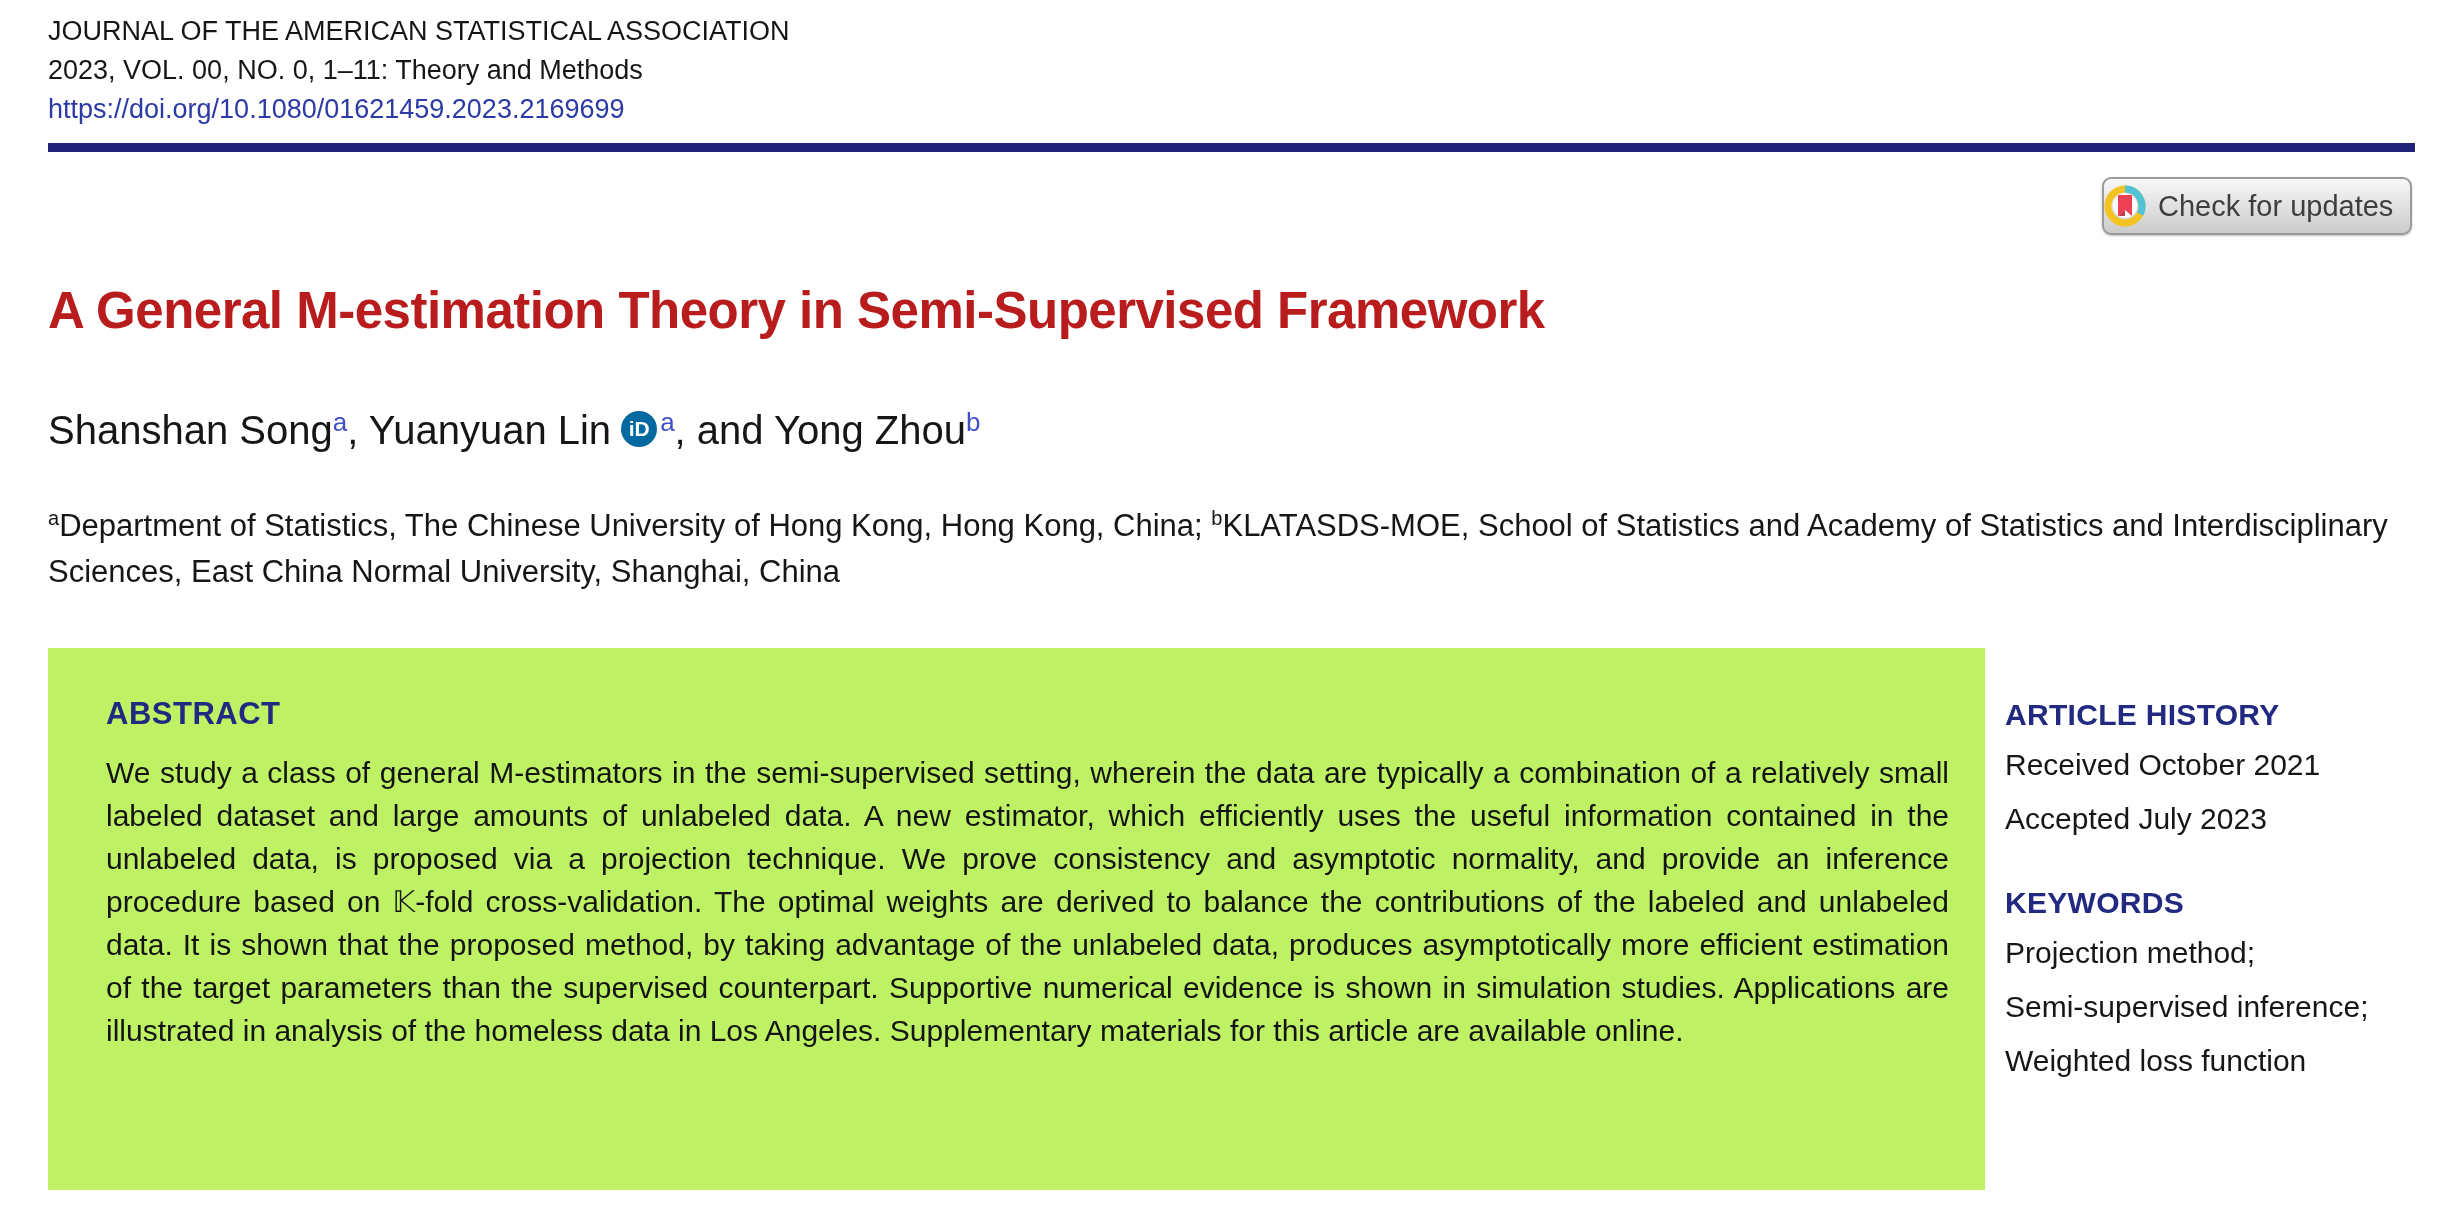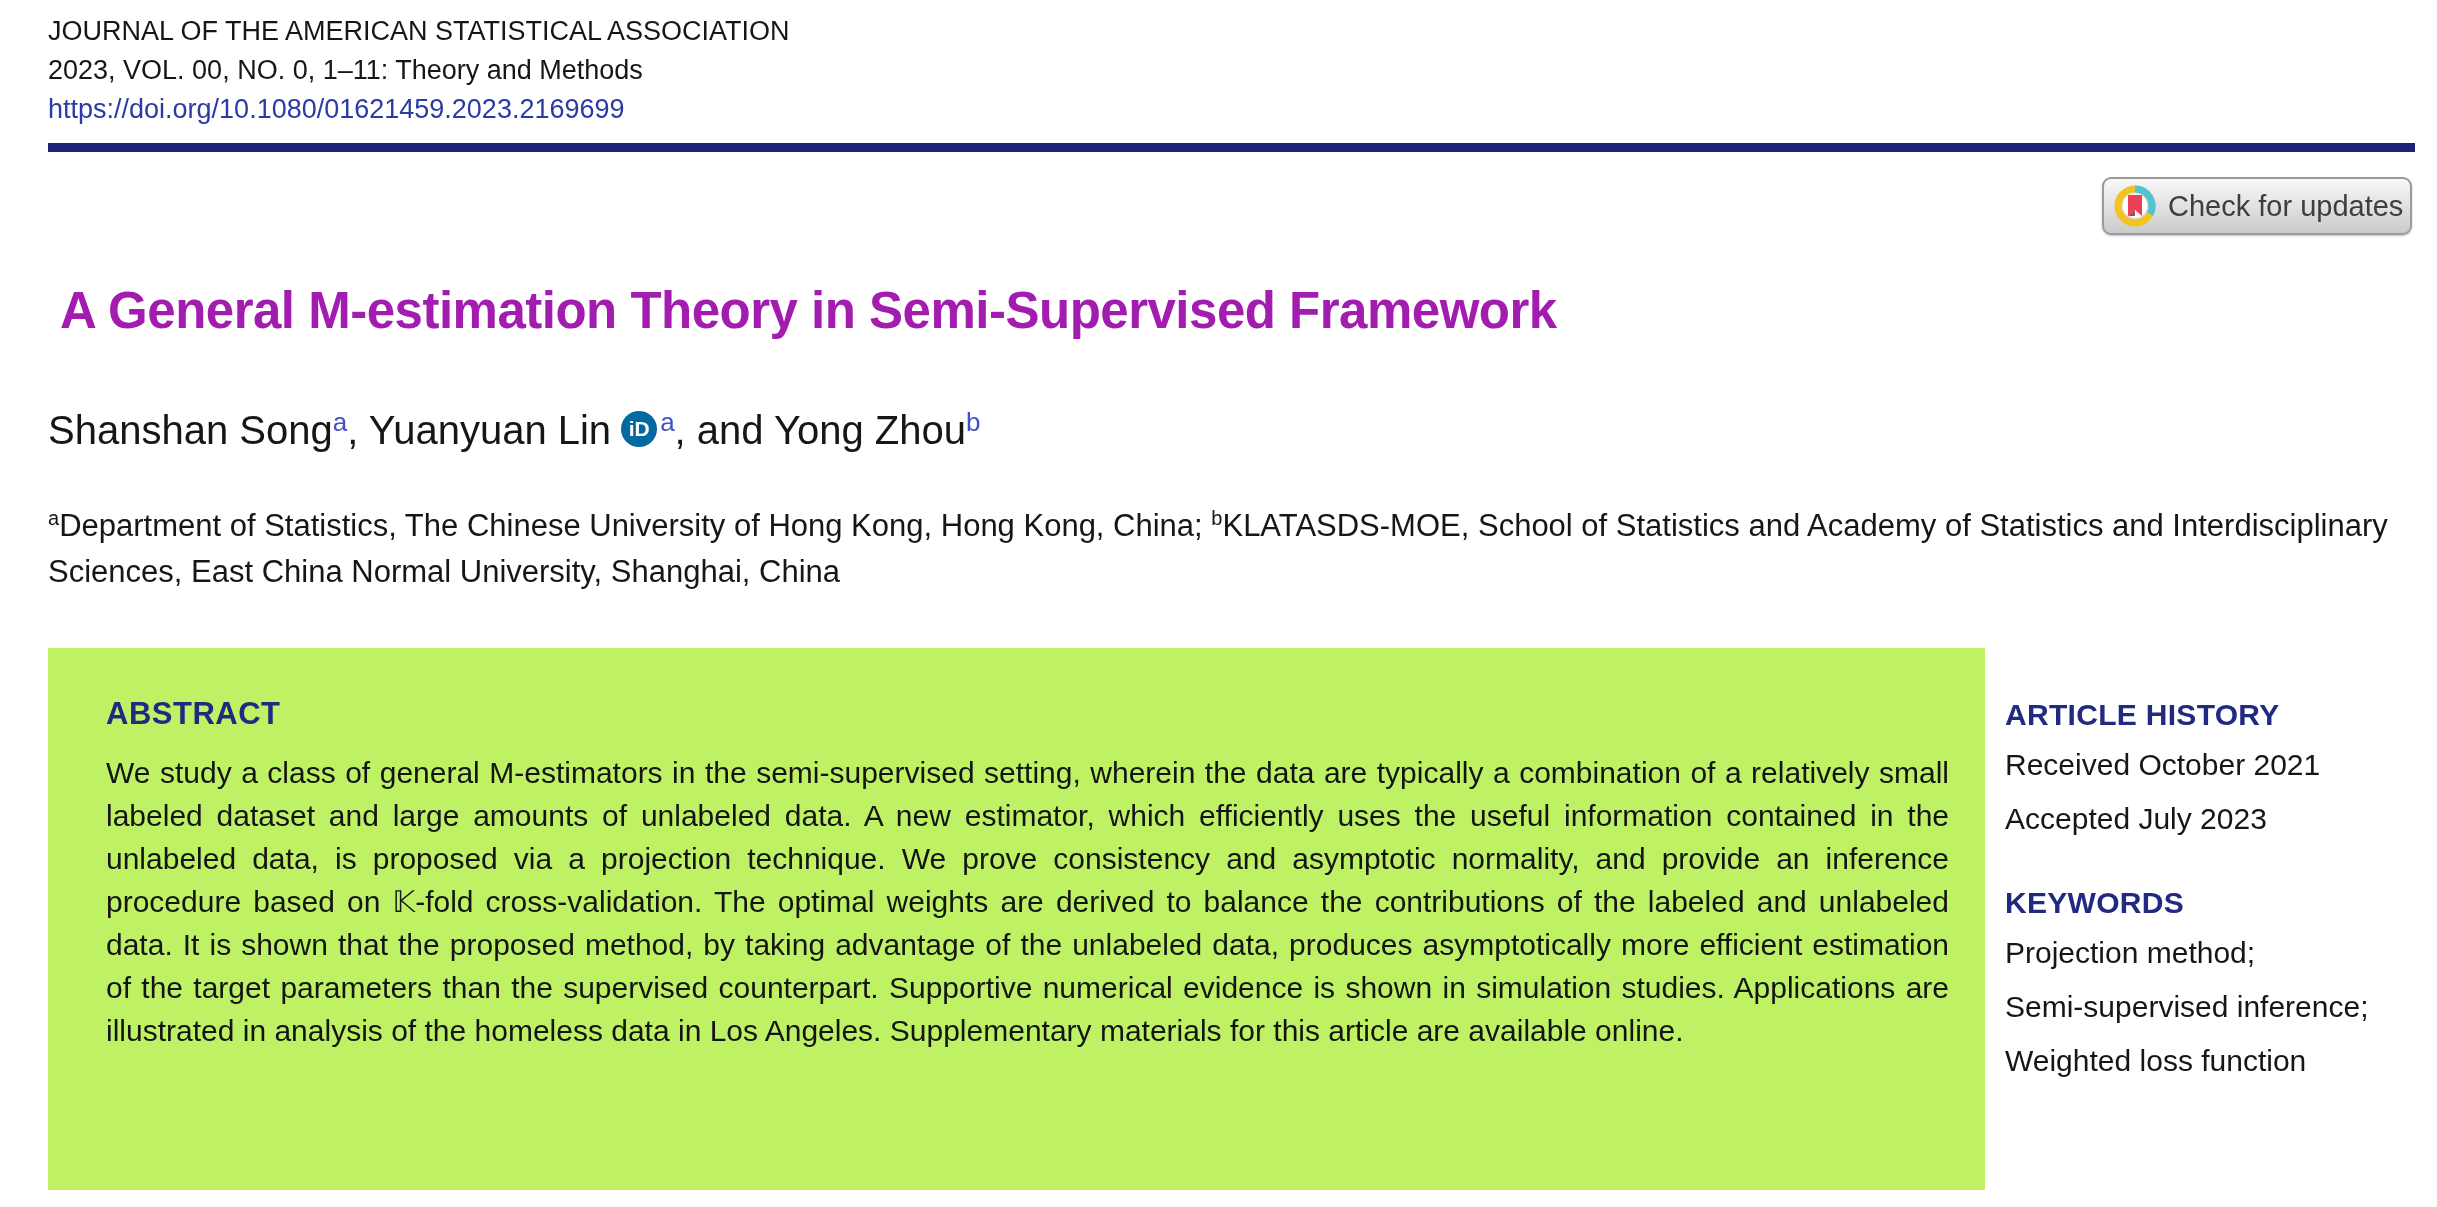--- a/index.html
+++ b/index.html
@@ -13,26 +13,26 @@
   .navy-rule{position:absolute;left:48px;top:143px;width:2367px;height:9px;background:#1f2278;}
   
   .tf-logo{position:absolute;left:1947px;top:8px;width:490px;height:120px;}
   .tf-circle{position:absolute;left:0;top:0;}
   .tf-brand{position:absolute;left:120px;top:6px;font-size:55px;color:#2b2b2b;letter-spacing:-0.5px;}
   .tf-brand-sub{position:absolute;left:123px;top:70px;font-size:27px;color:#2b2b2b;}
   
   .check-btn{
     position:absolute;left:2102px;top:177px;width:310px;height:58px;border-radius:9px;
     border:2px solid #9b9b9b;background:linear-gradient(#f8f8f8,#cbcbcb);
-    display:flex;align-items:center;gap:12px;padding-left:10px;box-sizing:border-box;cursor:pointer;
+    display:flex;align-items:center;gap:12px;box-sizing:border-box;cursor:pointer;
     box-shadow:0 1px 2px rgba(0,0,0,0.25);
   }
   .check-btn .label{font-size:29px;color:#3e3e3e;}
   
-  .title{position:absolute;left:60px;top:281px;font-size:51px;font-weight:bold;color:#a21caf;letter-spacing:-0.5px;}
+  .title{position:absolute;left:48px;top:281px;font-size:51px;font-weight:bold;color:#b91c1c;letter-spacing:-0.5px;}
   .authors{position:absolute;left:48px;top:408px;font-size:40px;color:#161616;}
   .authors sup{font-size:26px;color:#4150c8;position:relative;top:-0.5em;vertical-align:baseline;line-height:0;}
   .authors .sep{white-space:pre;}
   .orcid{
     display:inline-block;width:36px;height:36px;border-radius:50%;background:#0369a1;color:#ffffff;
     font-size:21px;font-weight:bold;text-align:center;line-height:36px;vertical-align:middle;
     position:relative;top:-4px;margin:0 3px 0 10px;cursor:pointer;
   }
   .affils{position:absolute;left:48px;top:503px;width:2350px;font-size:31px;line-height:46px;color:#161616;}
   .affils sup{font-size:20px;position:relative;top:-0.55em;vertical-align:baseline;line-height:0;}

